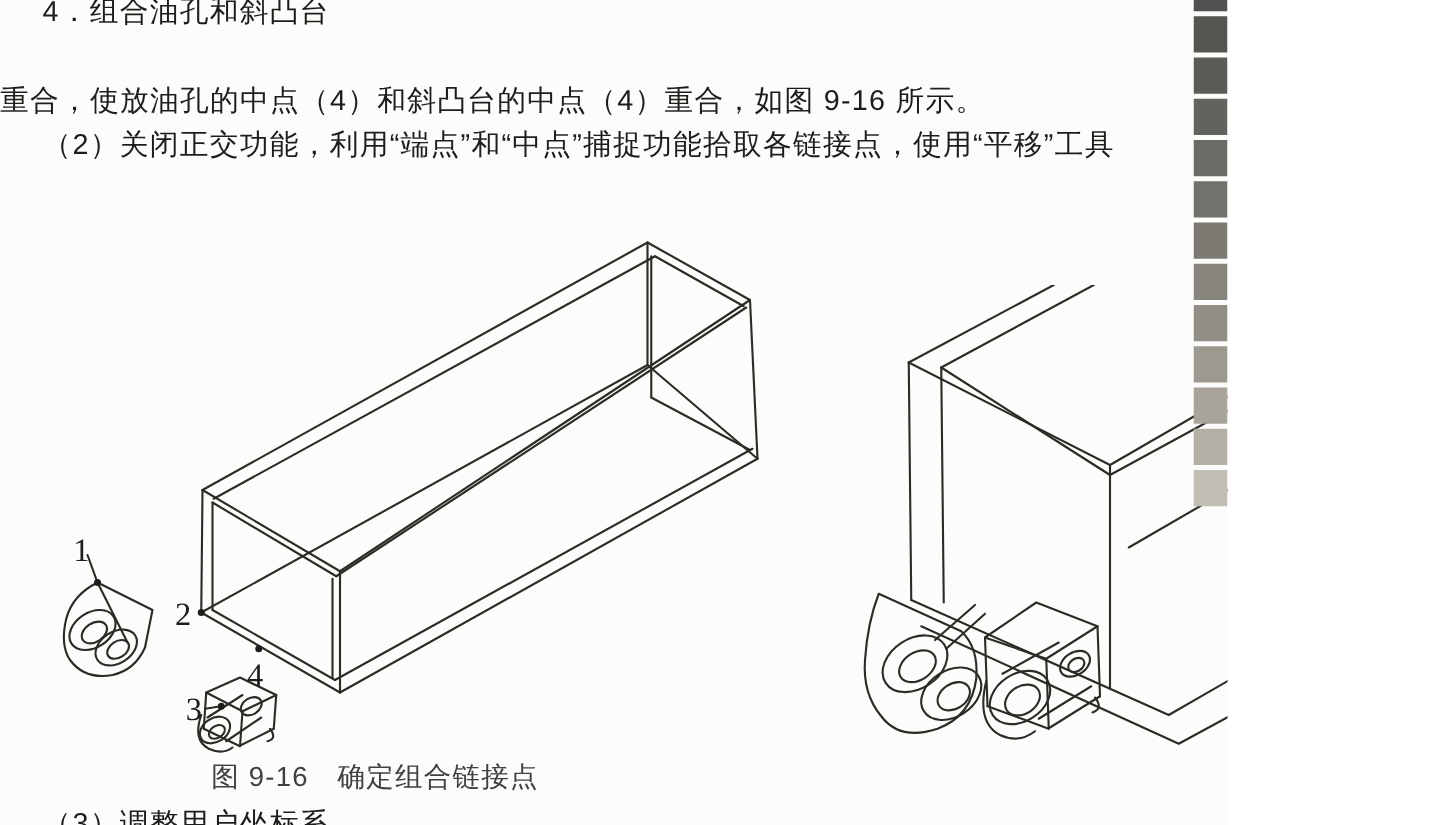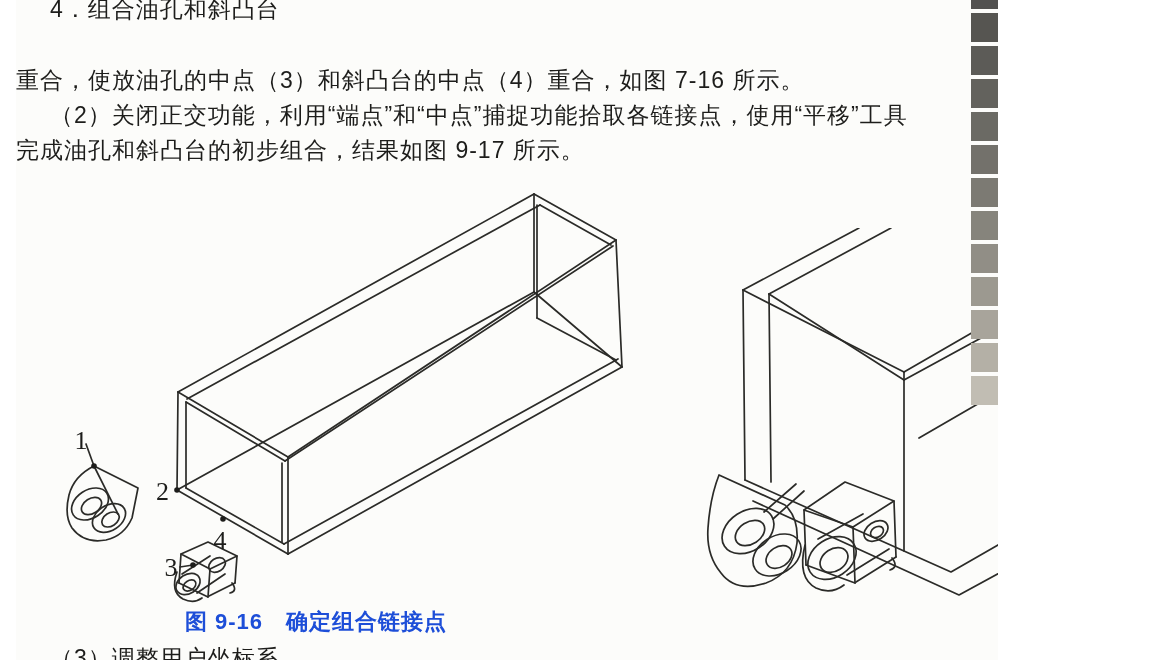--- a/index.html
+++ b/index.html
@@ -3,38 +3,36 @@
 <meta charset="utf-8">
 <style>
   html,body{margin:0;padding:0;}
   .page{
     position:relative;
     width:982px;height:660px;
     background:#fcfcfa;
     overflow:hidden;
     font-family:"Liberation Sans","DejaVu Sans",sans-serif;
     color:#1d1d1b;
-    margin-left:16px;
   }
   .bodyline{
     position:absolute;
     font-size:23px;
     line-height:30px;
     letter-spacing:1px;
     white-space:nowrap;
     color:#1d1d1b;
   }
   .caption{
     position:absolute;
     font-size:22px;
     letter-spacing:1px;
     text-align:center;
     white-space:nowrap;
-    color:#1d4ed8;
-    font-weight:bold;
+    color:#404040;
   }
   .figure-svg{position:absolute;}
   .figure-svg path,.figure-svg line,.figure-svg ellipse,.figure-svg polyline{
     fill:none;
     stroke:#2b2b28;
     stroke-width:1.7;
     stroke-linecap:round;
     stroke-linejoin:round;
   }
   .figure-svg circle{fill:#1d1d1b;stroke:none;}
@@ -52,23 +50,22 @@
     width:27px;height:29px;margin-bottom:4px;
   }
   .tab-strip .tab:first-child{height:9px;}
 </style>
 </head>
 <body>
 
 <div class="page">
 
   <div class="bodyline" style="top:-6px;left:34px;">4．组合油孔和斜凸台</div>
-  <div class="bodyline" style="top:65px;left:0px;">重合，使放油孔的中点（3）和斜凸台的中点（4）重合，如图 7-16 所示。</div>
+  <div class="bodyline" style="top:65px;left:0px;">重合，使放油孔的中点（4）和斜凸台的中点（4）重合，如图 9-16 所示。</div>
   <div class="bodyline" style="top:100px;left:34px;">（2）关闭正交功能，利用“端点”和“中点”捕捉功能拾取各链接点，使用“平移”工具</div>
-  <div class="bodyline" style="top:135px;left:0px;">完成油孔和斜凸台的初步组合，结果如图 9-17 所示。</div>
   <div class="bodyline" style="top:643px;left:34px;">（3）调整用户坐标系</div>
 
   <svg class="figure-svg" style="left:20px;top:192px;" width="660" height="415" viewBox="0 0 660 415">
     <g>
       <line x1="142" y1="200" x2="498" y2="2"></line>
       <line x1="151" y1="207" x2="504" y2="13"></line>
       <line x1="142" y1="200" x2="252" y2="265"></line>
       <line x1="150" y1="210" x2="249" y2="269"></line>
       <line x1="142" y1="200" x2="141" y2="298"></line>
       <line x1="150" y1="210" x2="150" y2="296"></line>

